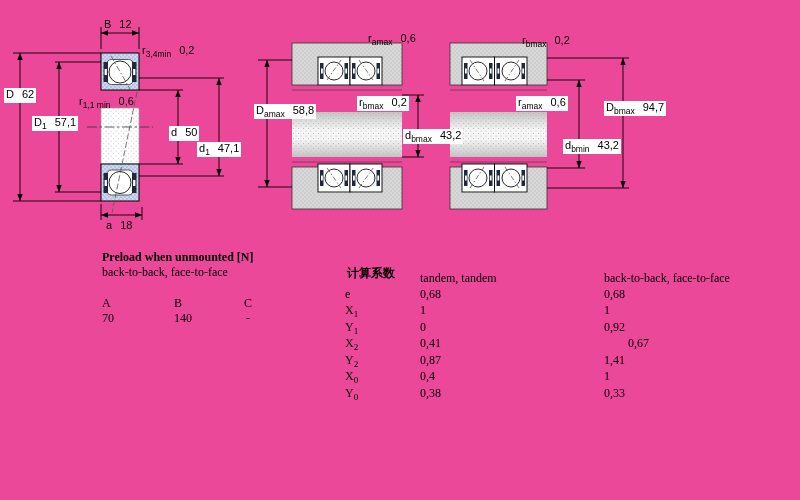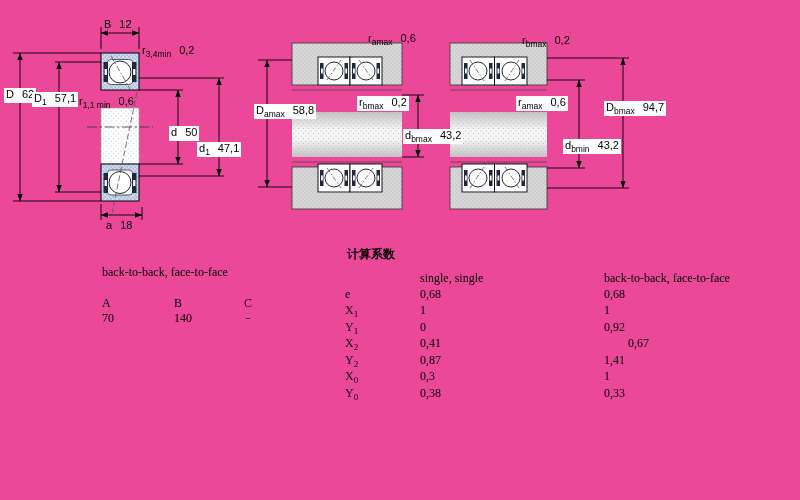--- a/index.html
+++ b/index.html
@@ -237,45 +237,46 @@
       <polygon points="579,80 576.3,87 581.7,87"></polygon>
           <polygon points="579,168 576.3,161 581.7,161"></polygon>
     </g>
   </g>
 </svg>
 
 <span class="dlab" style="left:104px;top:18px"><span>B</span><sub></sub><span class="v">12</span></span>
 <span class="dlab" style="left:142px;top:44px"><span>r</span><sub>3,4min</sub><span class="v">0,2</span></span>
 <span class="dlab" style="left:79px;top:95px"><span>r</span><sub>1,1 min</sub><span class="v">0,6</span></span>
 <span class="dlab wbg" style="left:4px;top:88px"><span>D</span><sub></sub><span class="v">62</span></span>
-<span class="dlab wbg" style="left:32px;top:92px"><span>D</span><sub>1</sub><span class="v">57,1</span></span>
+<span class="dlab wbg" style="left:32px;top:116px"><span>D</span><sub>1</sub><span class="v">57,1</span></span>
 <span class="dlab wbg" style="left:169px;top:126px"><span>d</span><sub></sub><span class="v">50</span></span>
 <span class="dlab wbg" style="left:197px;top:142px"><span>d</span><sub>1</sub><span class="v">47,1</span></span>
 <span class="dlab" style="left:106px;top:219px"><span>a</span><sub></sub><span class="v">18</span></span>
 
 <span class="dlab" style="left:368px;top:32px"><span>r</span><sub>amax</sub><span class="v">0,6</span></span>
 <span class="dlab wbg" style="left:254px;top:104px"><span>D</span><sub>amax</sub><span class="v">58,8</span></span>
 <span class="dlab wbg" style="left:357px;top:96px"><span>r</span><sub>bmax</sub><span class="v">0,2</span></span>
 <span class="dlab wbg" style="left:403px;top:129px"><span>d</span><sub>bmax</sub><span class="v">43,2</span></span>
 
 <span class="dlab" style="left:522px;top:34px"><span>r</span><sub>bmax</sub><span class="v">0,2</span></span>
 <span class="dlab wbg" style="left:516px;top:96px"><span>r</span><sub>amax</sub><span class="v">0,6</span></span>
 <span class="dlab wbg" style="left:604px;top:101px"><span>D</span><sub>bmax</sub><span class="v">94,7</span></span>
 <span class="dlab wbg" style="left:563px;top:139px"><span>d</span><sub>bmin</sub><span class="v">43,2</span></span>
 
+<span class="ser bold" style="left:102px;top:251px">Preload when unmounted [N]</span>
 <span class="ser" style="left:102px;top:266px">back-to-back, face-to-face</span>
 <span class="ser" style="left:102px;top:297px">A</span>
 <span class="ser" style="left:174px;top:297px">B</span>
 <span class="ser" style="left:244px;top:297px">C</span>
 <span class="ser" style="left:102px;top:312px">70</span>
 <span class="ser" style="left:174px;top:312px">140</span>
 <span class="ser" style="left:246px;top:312px">-</span>
 
-<span class="ser bold" style="left:347px;top:248px">计算系数</span>
-<span class="ser" style="left:420px;top:272px">single, single</span>
+<span class="ser bold" style="left:347px;top:267px">计算系数</span>
+<span class="ser" style="left:420px;top:272px">tandem, tandem</span>
 <span class="ser" style="left:604px;top:272px">back-to-back, face-to-face</span>
 
 <span class="ser" style="left:345px;top:288px"><span>e</span><sub></sub></span>
 <span class="ser" style="left:420px;top:288px">0,68</span>
 <span class="ser" style="left:604px;top:288px">0,68</span>
 
 <span class="ser" style="left:345px;top:304px"><span>X</span><sub>1</sub></span>
 <span class="ser" style="left:420px;top:304px">1</span>
 <span class="ser" style="left:604px;top:304px">1</span>
 
@@ -285,20 +286,20 @@
 
 <span class="ser" style="left:345px;top:337px"><span>X</span><sub>2</sub></span>
 <span class="ser" style="left:420px;top:337px">0,41</span>
 <span class="ser" style="left:628px;top:337px">0,67</span>
 
 <span class="ser" style="left:345px;top:354px"><span>Y</span><sub>2</sub></span>
 <span class="ser" style="left:420px;top:354px">0,87</span>
 <span class="ser" style="left:604px;top:354px">1,41</span>
 
 <span class="ser" style="left:345px;top:370px"><span>X</span><sub>0</sub></span>
-<span class="ser" style="left:420px;top:370px">0,3</span>
+<span class="ser" style="left:420px;top:370px">0,4</span>
 <span class="ser" style="left:604px;top:370px">1</span>
 
 <span class="ser" style="left:345px;top:387px"><span>Y</span><sub>0</sub></span>
 <span class="ser" style="left:420px;top:387px">0,38</span>
 <span class="ser" style="left:604px;top:387px">0,33</span>
 
 </div>
 
 </body></html>

